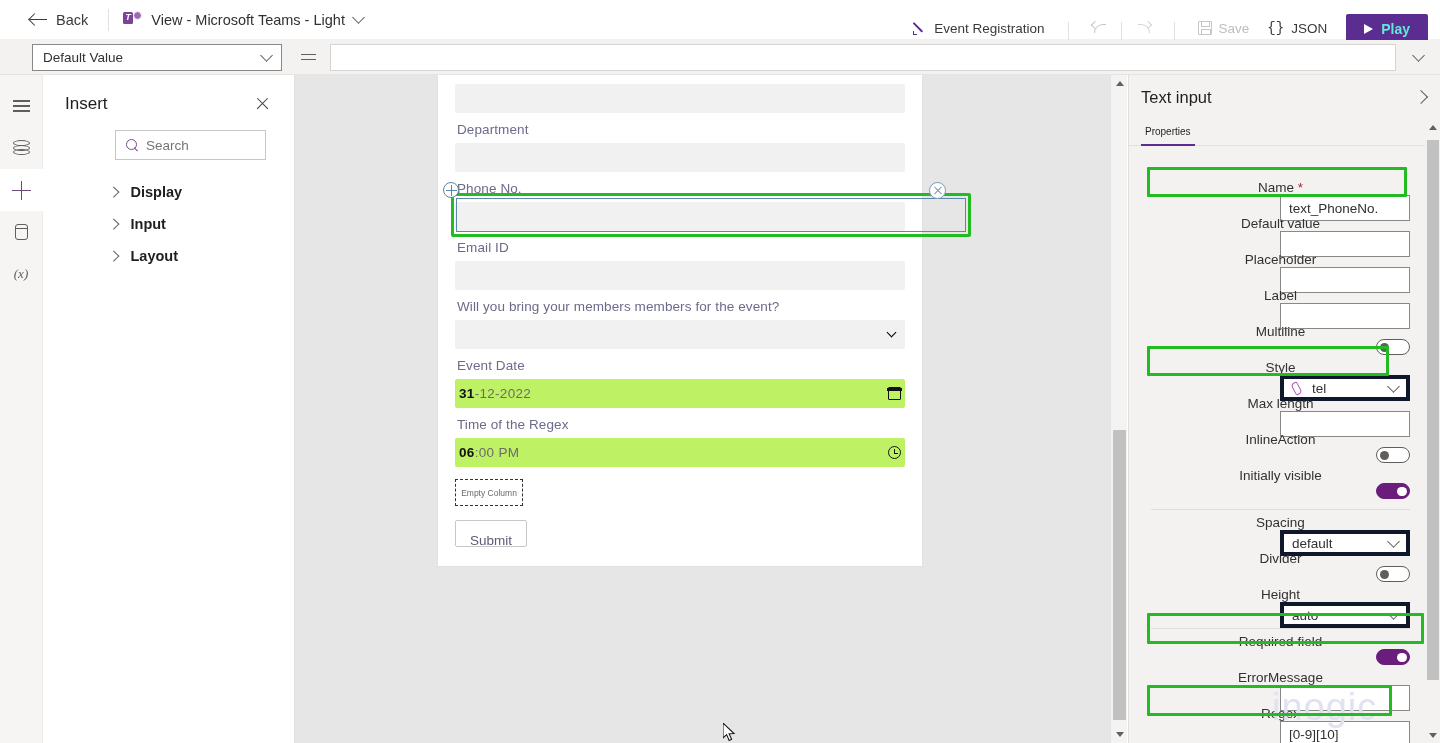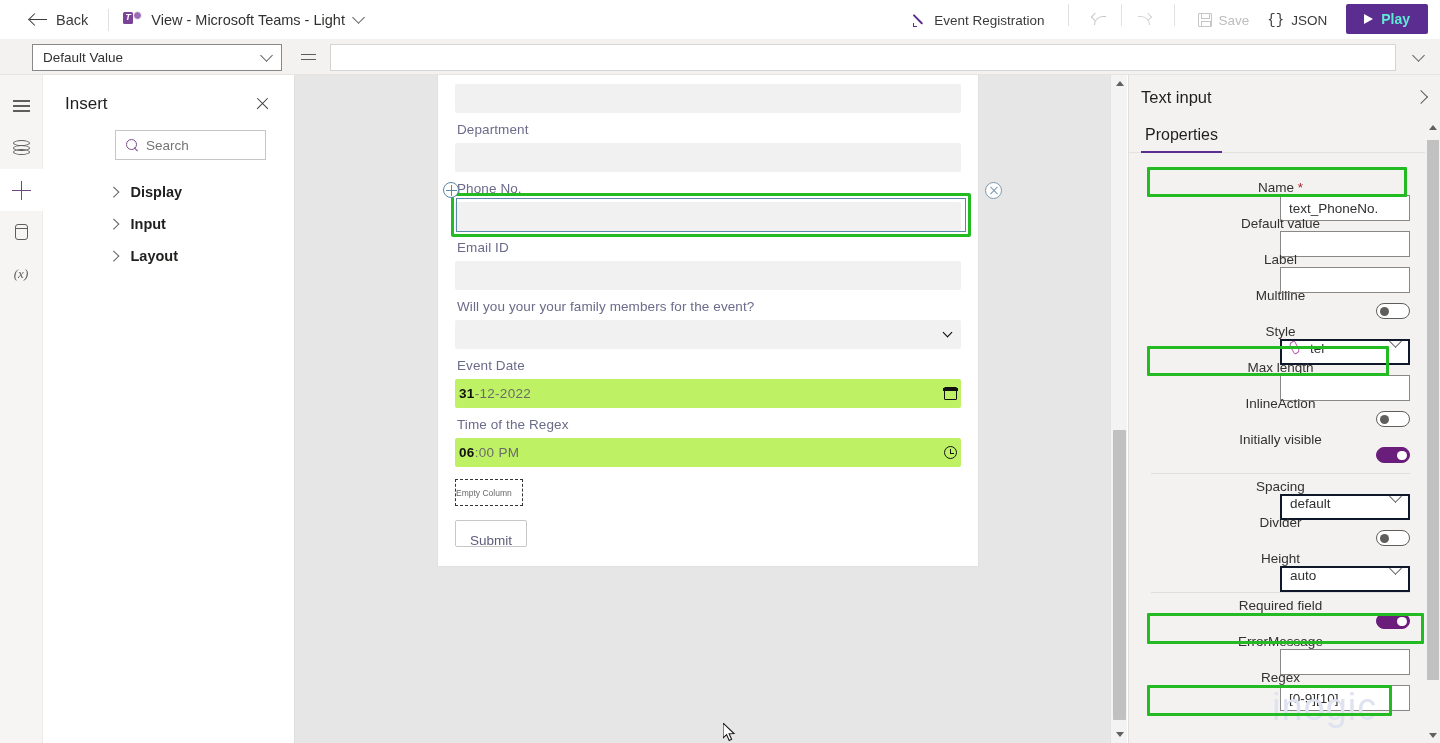--- a/index.html
+++ b/index.html
@@ -44,21 +44,21 @@
     font-size:9px; color:#fff; font-weight:bold; line-height:13px;
   }
   .teams-ico .tcirc {
     position:absolute; right:0px; top:0px; width:9px; height:9px; border-radius:50%;
     background:#9c6bb5; border:1.5px solid #fff;
   }
   .chev-d {
     width:9px; height:9px; border-right:1.3px solid #605e5c; border-bottom:1.3px solid #605e5c;
     transform:rotate(45deg); margin-top:-4px; display:inline-block;
   }
-  .topbar-right { margin-left:auto; display:flex; align-items:flex-start; height:40px; padding-right:12px;margin-top:9px; }
+  .topbar-right { margin-left:auto; display:flex; align-items:flex-end; height:40px; padding-right:12px;margin-top:9px; }
   .tb-item {
     display:flex; align-items:center; gap:7px; color:#3b3a39; font-size:13.5px;
     height:32px; padding:0 9px; cursor:pointer; white-space:nowrap;
   }
   .tb-item.dim { color:#bfbdbc; cursor:default; }
   .pen-ico { width:15px; height:15px; position:relative; display:inline-block; }
   .pen-ico::before {
     content:""; position:absolute; left:1.5px; top:1.5px; width:13px; height:2px;
     background:#5c2d91; transform:rotate(45deg); transform-origin:left top; border-radius:1px;
   }
@@ -184,21 +184,21 @@
     width:7.5px; height:7.5px; border-right:1.35px solid #605e5c; border-top:1.35px solid #605e5c;
     transform:rotate(45deg); display:inline-block;
   }
 
   
   .canvas {
     position:absolute; left:295px; top:75px; width:832px; height:668px;
     background:#e6e6e6; overflow:hidden;
   }
   .card {
-    position:absolute; left:143px; top:0px; width:540px; background:#ffffff;
+    position:absolute; left:143px; top:0px; width:484px; background:#ffffff;
     padding: 0 0 17px 0; box-shadow:0 0 0 1px rgba(0,0,0,0.02);
   }
   .fld { padding:0 17px; }
   .fld-label { font-size:13.5px; color:#6b6b8a; padding:9px 0 6px 2px; letter-spacing:0.1px; }
   .fld-input {
     height:29px; background:#f1f1f1; border:none; width:100%; border-radius:2px;
     font-size:13.5px; padding:0 10px; color:#323130; font-family:"Liberation Sans", sans-serif;
   }
   .fld-input.first { margin-top:9px; }
   .sel-input {
@@ -212,21 +212,21 @@
   }
   .date-val b, .time-val b { font-weight:bold; color:#111; }
   .date-val, .time-val { color:#6b6b6b; letter-spacing:0.3px; }
   .cal-ico { margin-left:auto; width:13px; height:13px; border:1.6px solid #111; border-radius:1px; position:relative; }
   .cal-ico::before{ content:""; position:absolute; left:-1.6px; top:-0.5px; right:-1.6px; height:3.5px; background:#111; }
   .clock-ico { margin-left:auto; width:13px; height:13px; border:1.5px solid #111; border-radius:50%; position:relative; }
   .clock-ico::before{ content:""; position:absolute; left:4.5px; top:2px; width:1.3px; height:4.5px; background:#111; }
   .clock-ico::after{ content:""; position:absolute; left:5px; top:5.5px; width:3.5px; height:1.3px; background:#111; }
   .empty-col {
     margin:12px 0 0 17px; width:68px; height:27px; border:1.4px dashed #333;
-    display:flex; align-items:center; font-size:8.5px; color:#6a6a6a;
+    display:flex; align-items:center; justify-content:center; font-size:8.5px; color:#6a6a6a;
   }
   .submit-btn {
     margin:14px 0 0 17px; height:27px; padding:12px 14px; background:#fff; border:1px solid #c9c7c5;
     font-size:13.5px; color:#5d5d7a; cursor:pointer; border-radius:2px; font-family:"Liberation Sans", sans-serif;
   }
   
   .sel-wrap { position:relative; }
   .sel-green {
     position:absolute; left:13px; top:118px; width:520px; height:44px;
     border:3px solid #22bb22; border-radius:2px; pointer-events:none; z-index:6;
@@ -282,39 +282,39 @@
     display:flex; align-items:center; height:44px; padding:0 14px 0 12px;
   }
   .props-title { font-size:16.5px; color:#201f1e; }
   .collapse-chev { margin-left:auto; cursor:pointer; }
   .chev-r-lg {
     width:10px; height:10px; border-right:1.4px solid #605e5c; border-top:1.4px solid #605e5c;
     transform:rotate(45deg); display:inline-block;
   }
   .props-tabs { display:flex; padding-left:12px; border-bottom:1px solid #e4e2e0; }
   .props-tab {
-    font-size:16px; color:#201f1e; padding:7px 4px 8px 4px; cursor:pointer; position:relative;
+    font-size:10px; color:#201f1e; padding:7px 4px 8px 4px; cursor:pointer; position:relative;
   }
   .props-tab.active::after{
     content:""; position:absolute; left:0; right:0; bottom:-1px; height:2.5px; background:#5c2d91;
   }
   .props-body { position:absolute; left:0; top:105px; right:0; bottom:0; overflow:hidden; }
   .prow {
     display:flex; align-items:center; height:36px; padding:0 30px 0 22px; position:relative;flex-direction:column;
   }
   .plabel { font-size:13.5px; color:#323130; }
   .req-star { color:#a4262c; }
   .pctl { margin-left:auto; display:flex; align-items:center; }
   .ptext {
     width:130px; height:26px; background:#fff; border:1px solid #8a8886; font-size:13.5px;
     padding:0 8px; color:#323130; outline:none; font-family:"Liberation Sans", sans-serif;
   }
   .pdd {
-    width:130px; height:26px; background:#fff; border:2px solid #0f172a; font-size:13.5px;
-    padding:0 8px; color:#323130; display:flex; cursor:pointer;
+    width:130px; height:26px; background:#fff; border:4px solid #0f172a; font-size:13.5px;
+    padding:0 8px; color:#323130; display:flex; align-items:center; cursor:pointer;
   }
   .pdd .chev-d{ margin-left:auto; }
   .phone-ico { width:13px; height:13px; position:relative; display:inline-block; margin-right:7px; }
   .phone-ico::before {
     content:""; position:absolute; left:1px; top:0px; width:5px; height:11px;
     border:1.4px solid #b05ab0; border-radius:4px 2px 4px 2px; transform:rotate(-28deg);
   }
   .toggle {
     width:34px; height:16px; border-radius:9px; background:#fff; border:1px solid #605e5c;
     position:relative; cursor:pointer;
@@ -480,21 +480,21 @@
       </div>
 
       
       <div class="fld">
         <div class="fld-label">Email ID</div>
         <input class="fld-input" value="" style="">
       </div>
 
       
       <div class="fld">
-        <div class="fld-label">Will you your your family members for the event?</div>
+        <div class="fld-label">Will you bring your members members for the event?</div>
         <div class="sel-input">
           <span></span>
           <span class="chev-d"></span>
         </div>
       </div>
 
       
       <div class="fld">
         <div class="fld-label">Event Date</div>
         <div class="date-input">
@@ -562,20 +562,26 @@
         </span>
       </div>
 
       <div class="prow">
         <span class="plabel">Default value</span>
         <span class="pctl">
           <input class="ptext" value="" style="">
         </span>
       </div>
 
+      <div class="prow">
+        <span class="plabel">Placeholder</span>
+        <span class="pctl">
+          <input class="ptext" value="" style="">
+        </span>
+      </div>
 
       <div class="prow">
         <span class="plabel">Label</span>
         <span class="pctl">
           <input class="ptext" value="" style="">
         </span>
       </div>
 
       <div class="prow">
         <span class="plabel">Multiline</span>

